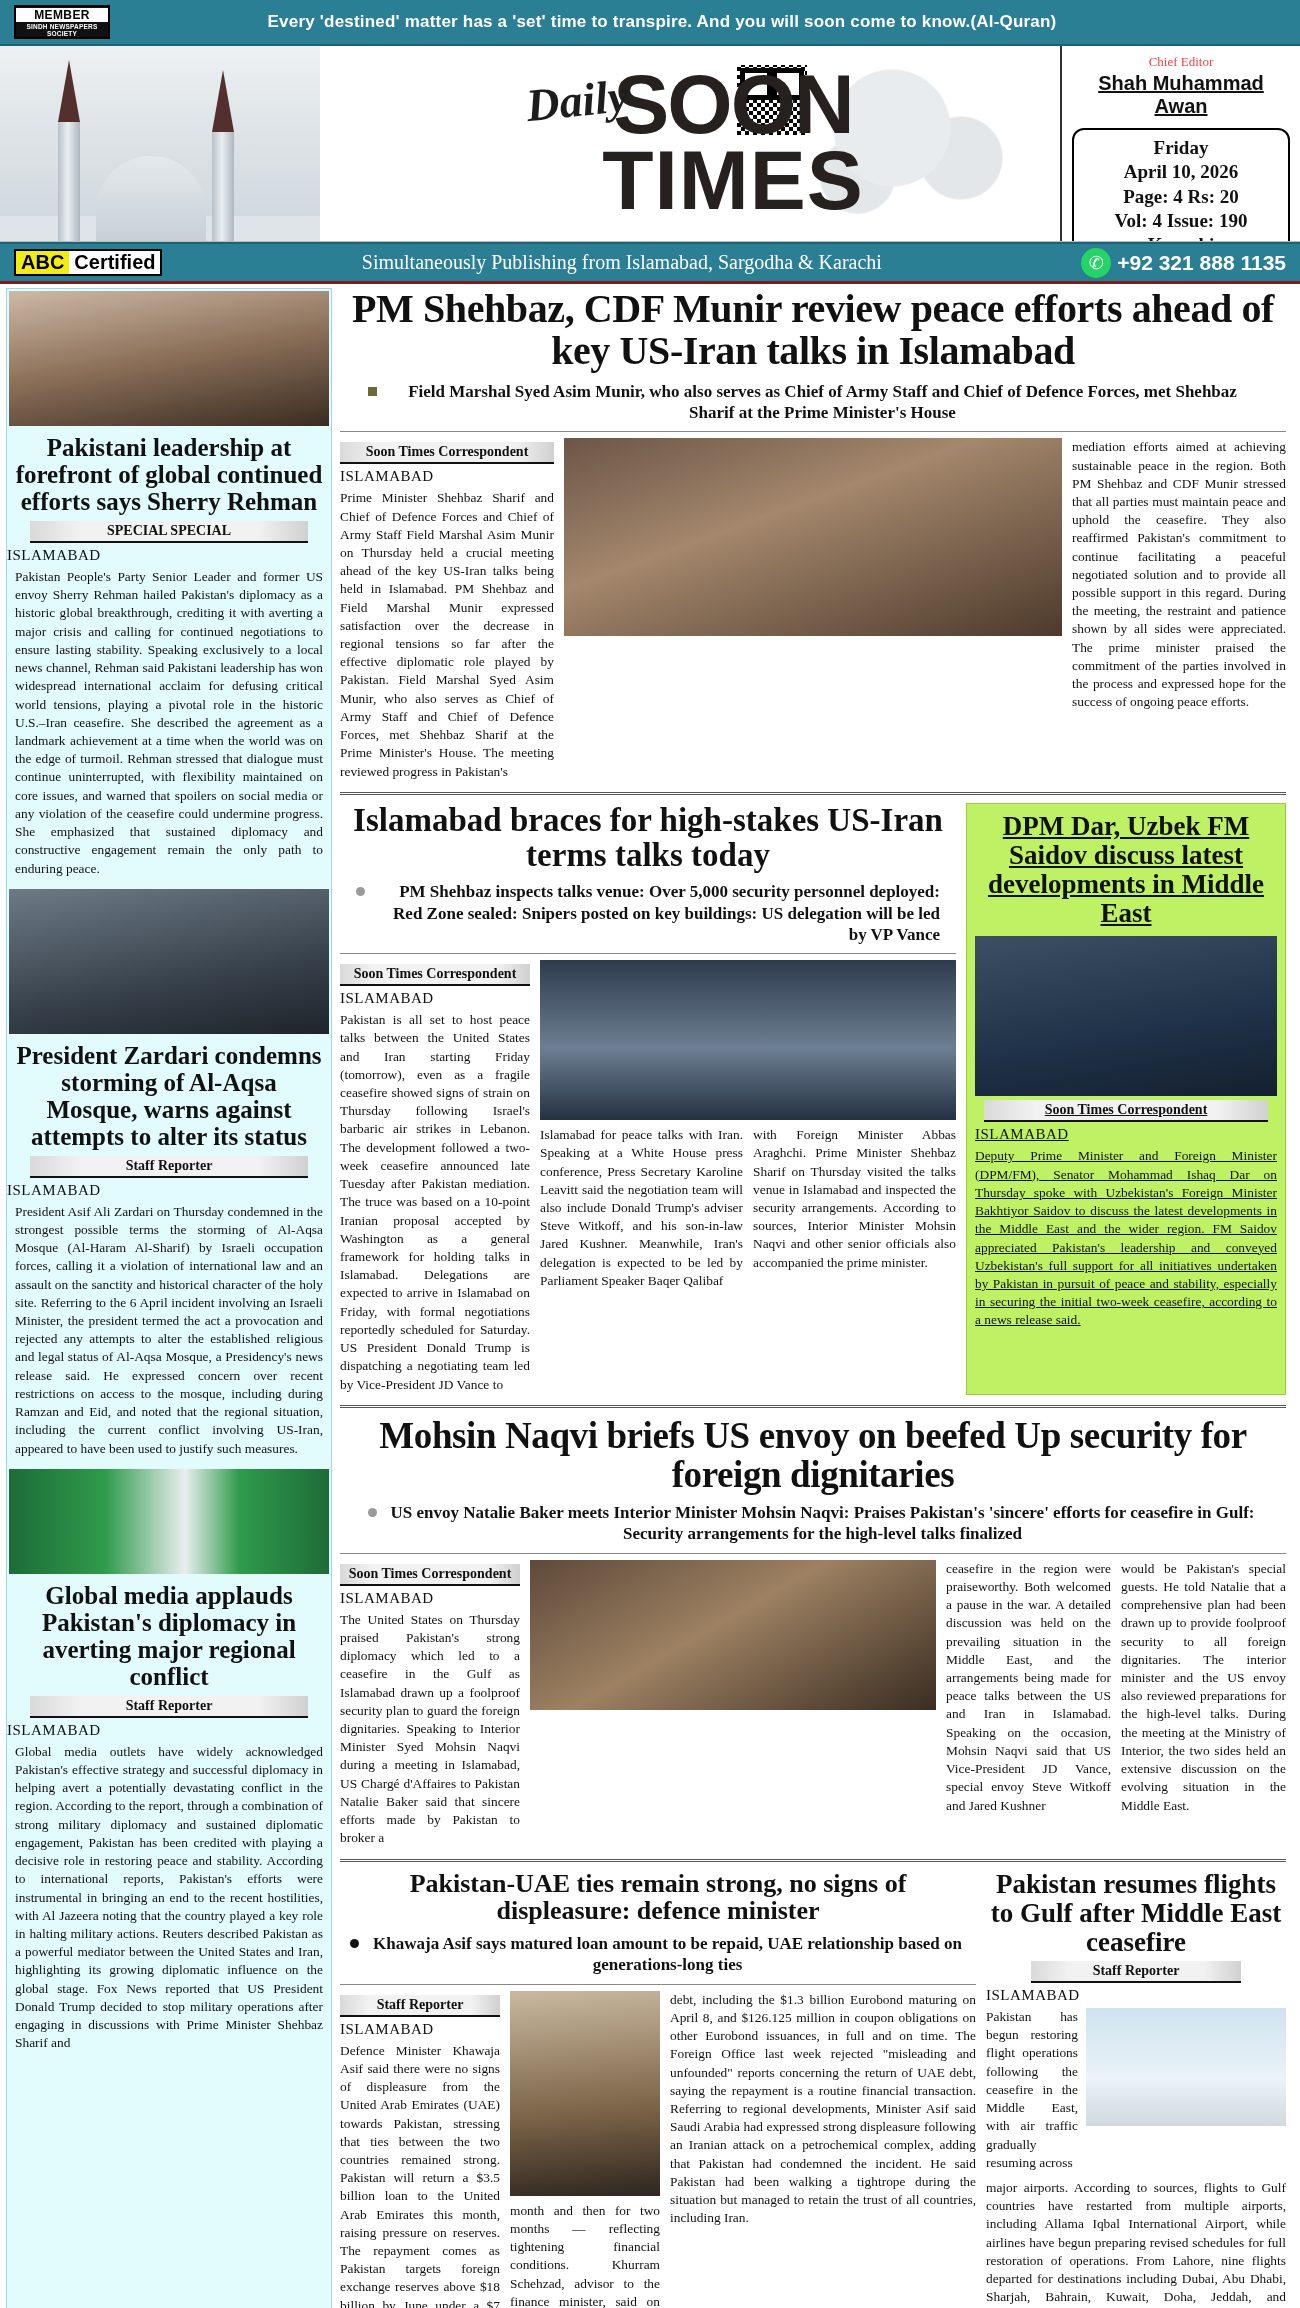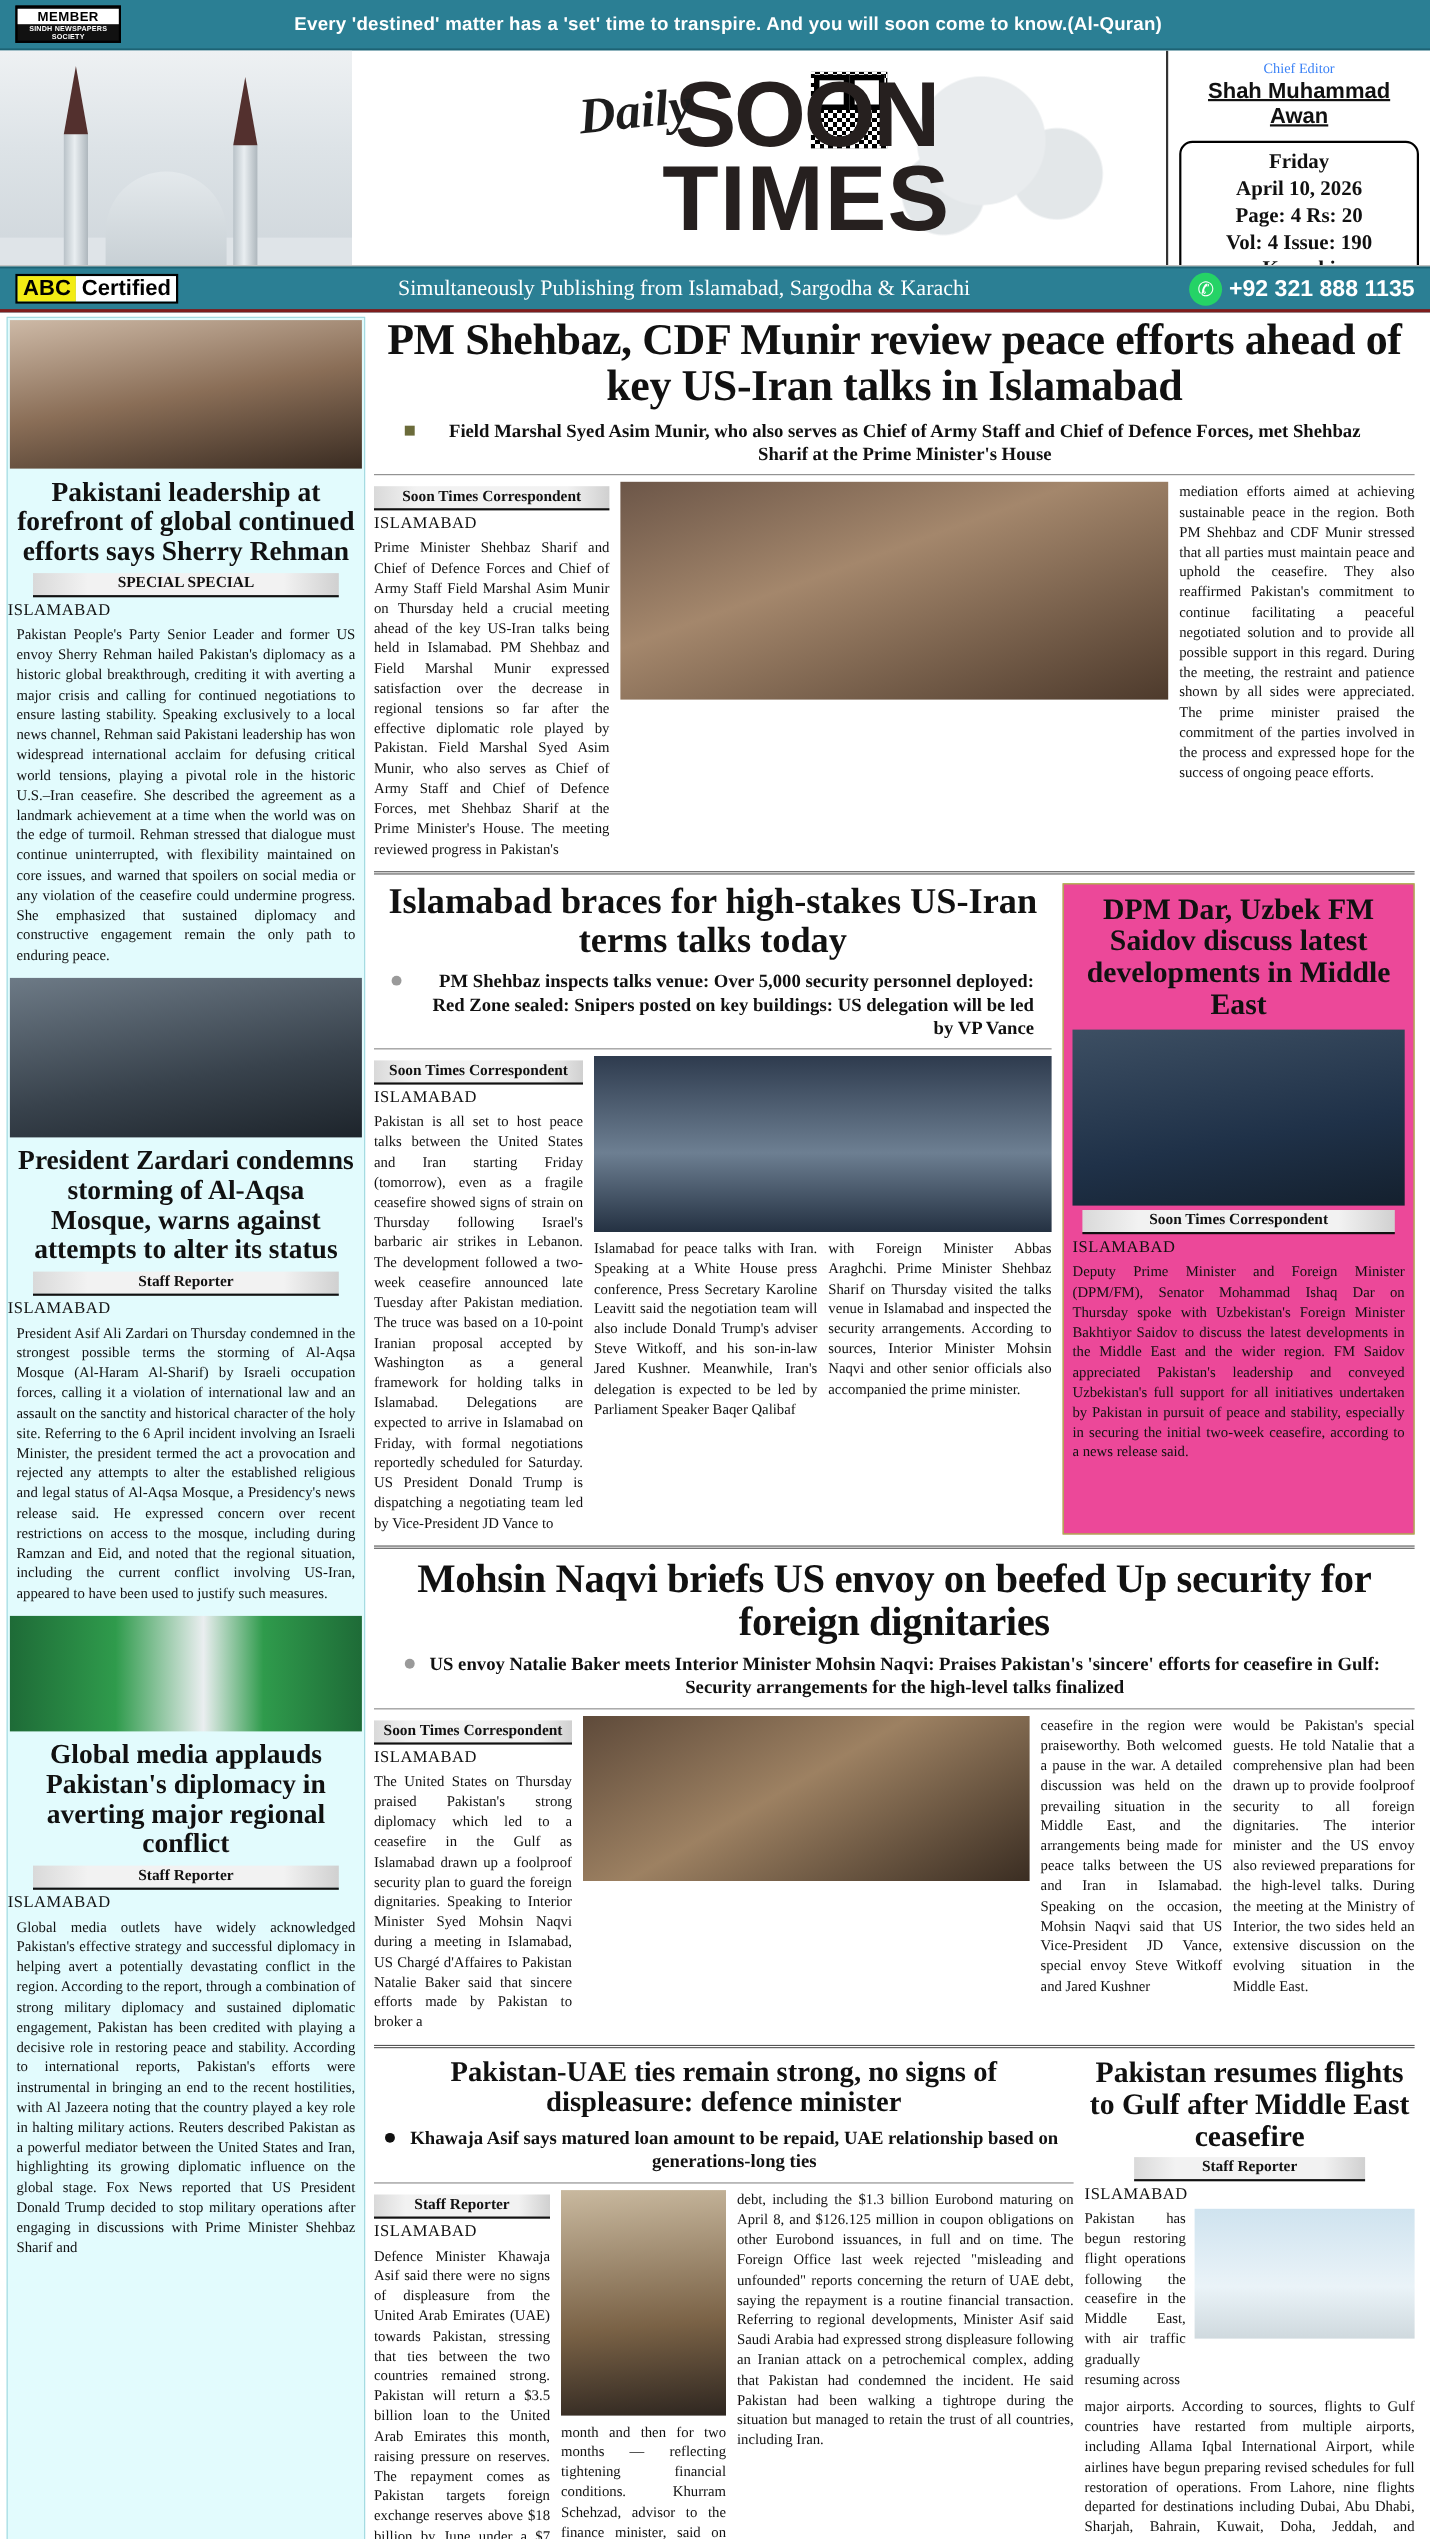--- a/index.html
+++ b/index.html
@@ -129,21 +129,21 @@
   }
   .qr:before { top:3px; left:3px; }
   .qr:after  { top:3px; right:3px; }
 
   .mast-right {
     width: 240px; flex:none;
     border-left: 2px solid #333;
     padding: 8px 10px 0 10px;
     text-align:center;
   }
-  .chief-label { font-size: 13px; color:#3b82f6; }
+  .chief-label { font-size: 13px; color:#ef4444; }
   .chief-name {
     font-family:"Liberation Sans",sans-serif;
     font-size: 20px; font-weight:bold;
     text-decoration: underline; margin-top:2px;
   }
   .issue-box {
     margin: 10px auto 6px; border: 2px solid #000; border-radius: 12px;
     padding: 6px 6px 8px; line-height: 1.28;
     font-weight: bold; font-size: 19px;
   }
@@ -223,21 +223,21 @@
   .ph-people { background: linear-gradient(180deg,#2e3b4e,#6d7f92 55%, #243142); }
   .ph-portrait { background: linear-gradient(175deg,#c9b99f,#7a6246 60%,#2e2620); }
   .ph-flags { background: linear-gradient(90deg,#1e6b37,#2f9b4c 30%, #eaeef0 55%, #2f9b4c 72%, #1e6b37); }
   .ph-plane { background: linear-gradient(180deg,#cfe3ef,#eaf3f8 60%,#cfd9de); }
   .ph-meet { background: linear-gradient(150deg,#5e4a3a,#9d8162 45%,#3a2d22); }
   .ph-woman { background: linear-gradient(170deg,#cdb9a6,#8a6e57 50%, #3a2c22); }
   .ph-dar   { background: linear-gradient(170deg,#3d4f63,#1f3148 60%,#14202e); }
   .ph-asif  { background: linear-gradient(170deg,#6d7a86,#38424c 60%,#1d242b); }
 
   
-  .lime { background:#ec4899; border:1px solid #9ec93b; }
+  .lime { background:#bef264; border:1px solid #9ec93b;text-decoration:underline; }
   .rule-thick { border-top: 3px double #555; margin: 10px 0 8px; }
   .rule-thin { border-top: 1px solid #888; margin: 8px 0 6px; }
 
   .mid-grid { display:flex; gap: 10px; }
   .mid-left { flex: 1; }
   .mid-right { width: 320px; flex:none; }
 
   .bot-grid { display:flex; gap: 10px; }
   .bot-left { flex:1; }
   .bot-right { width: 300px; flex:none; }

